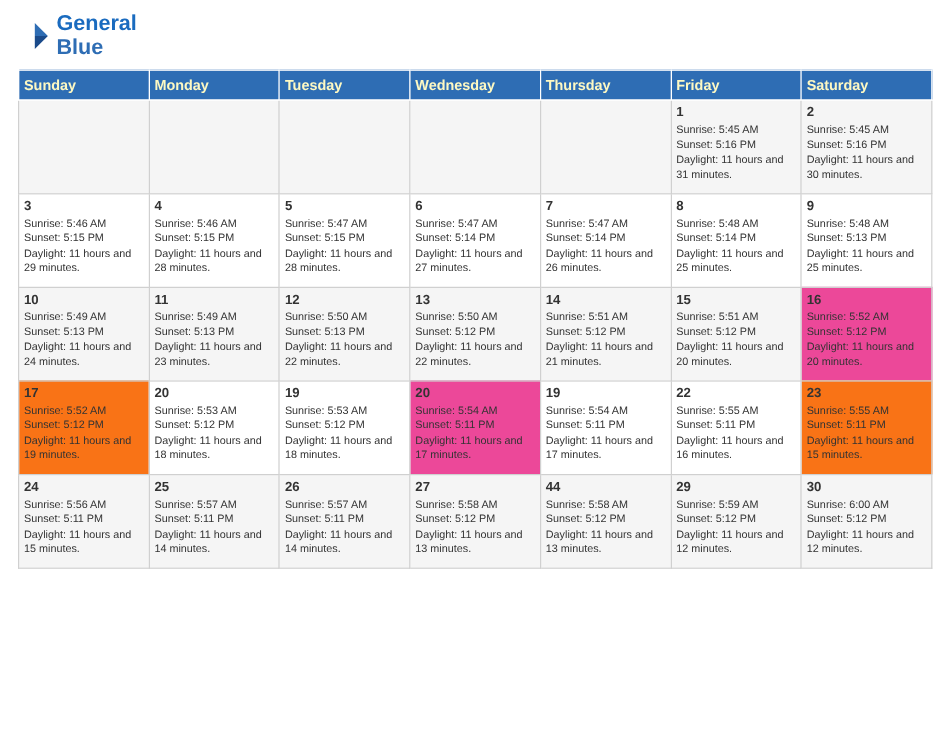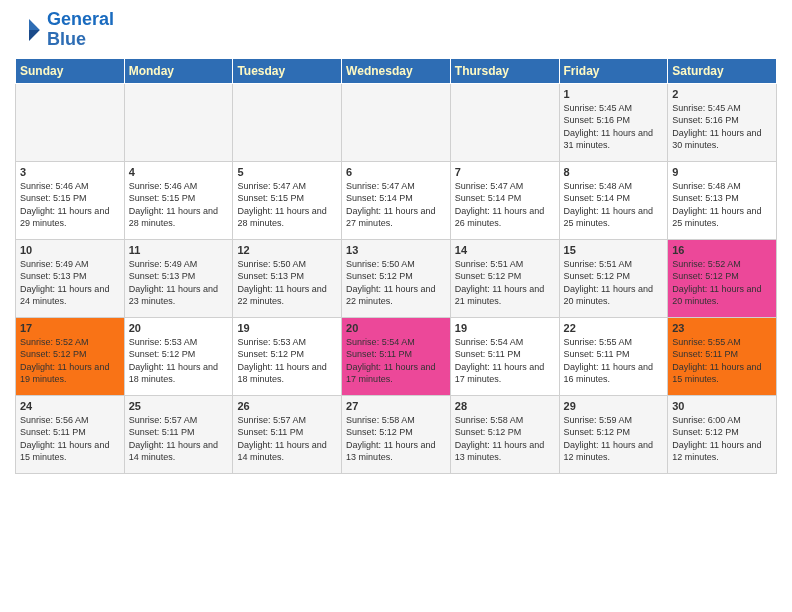--- a/index.html
+++ b/index.html
@@ -326,21 +326,21 @@
 and 14 minutes.</div>
           </td>
           <td style="background: rgb(245, 245, 245);">
             <span class="day-num">27</span>
             <div class="cell-content">Sunrise: 5:58 AM
 Sunset: 5:12 PM
 Daylight: 11 hours
 and 13 minutes.</div>
           </td>
           <td style="background: rgb(245, 245, 245);">
-            <span class="day-num">28</span>
+            <span class="day-num">44</span>
             <div class="cell-content">Sunrise: 5:58 AM
 Sunset: 5:12 PM
 Daylight: 11 hours
 and 13 minutes.</div>
           </td>
           <td style="background: rgb(245, 245, 245);">
             <span class="day-num">29</span>
             <div class="cell-content">Sunrise: 5:59 AM
 Sunset: 5:12 PM
 Daylight: 11 hours

